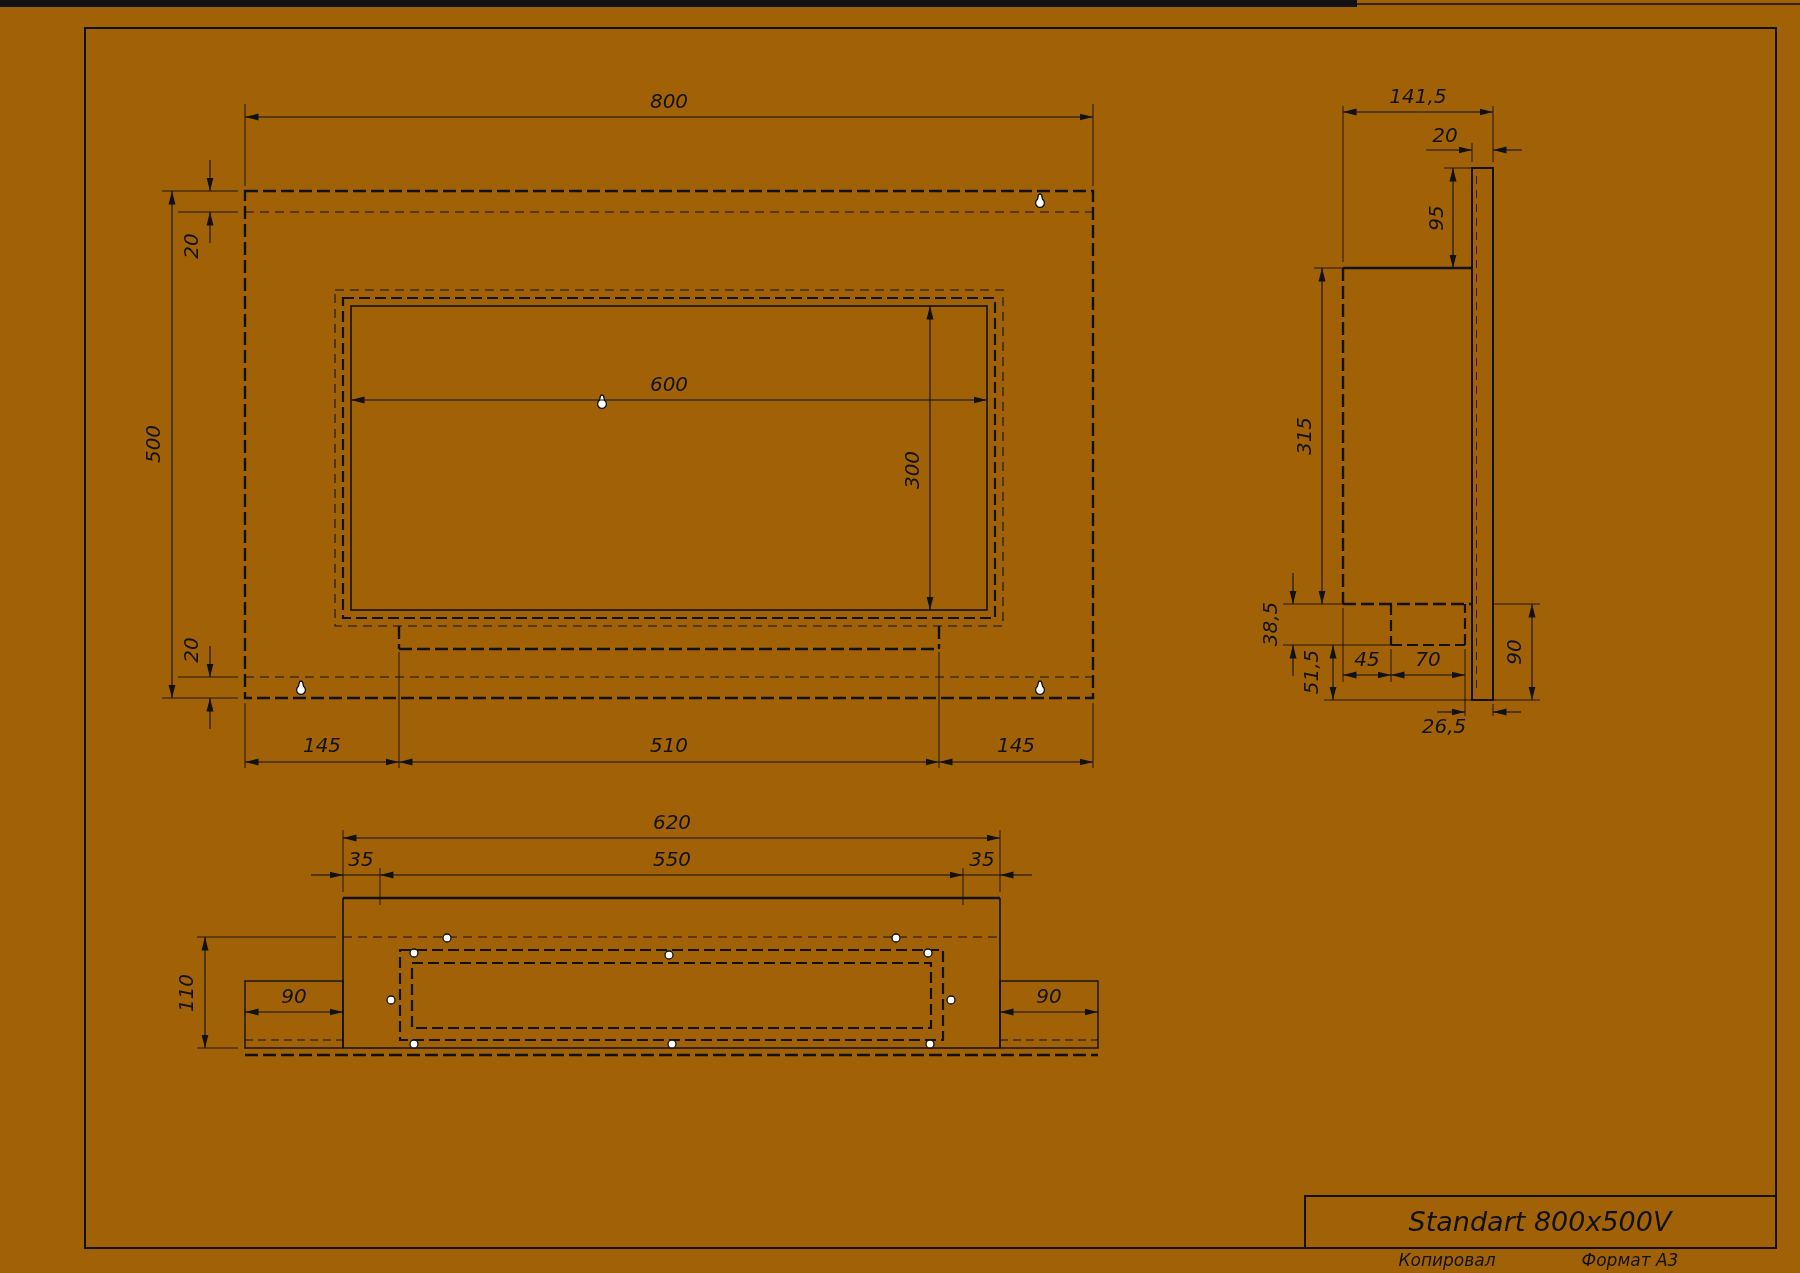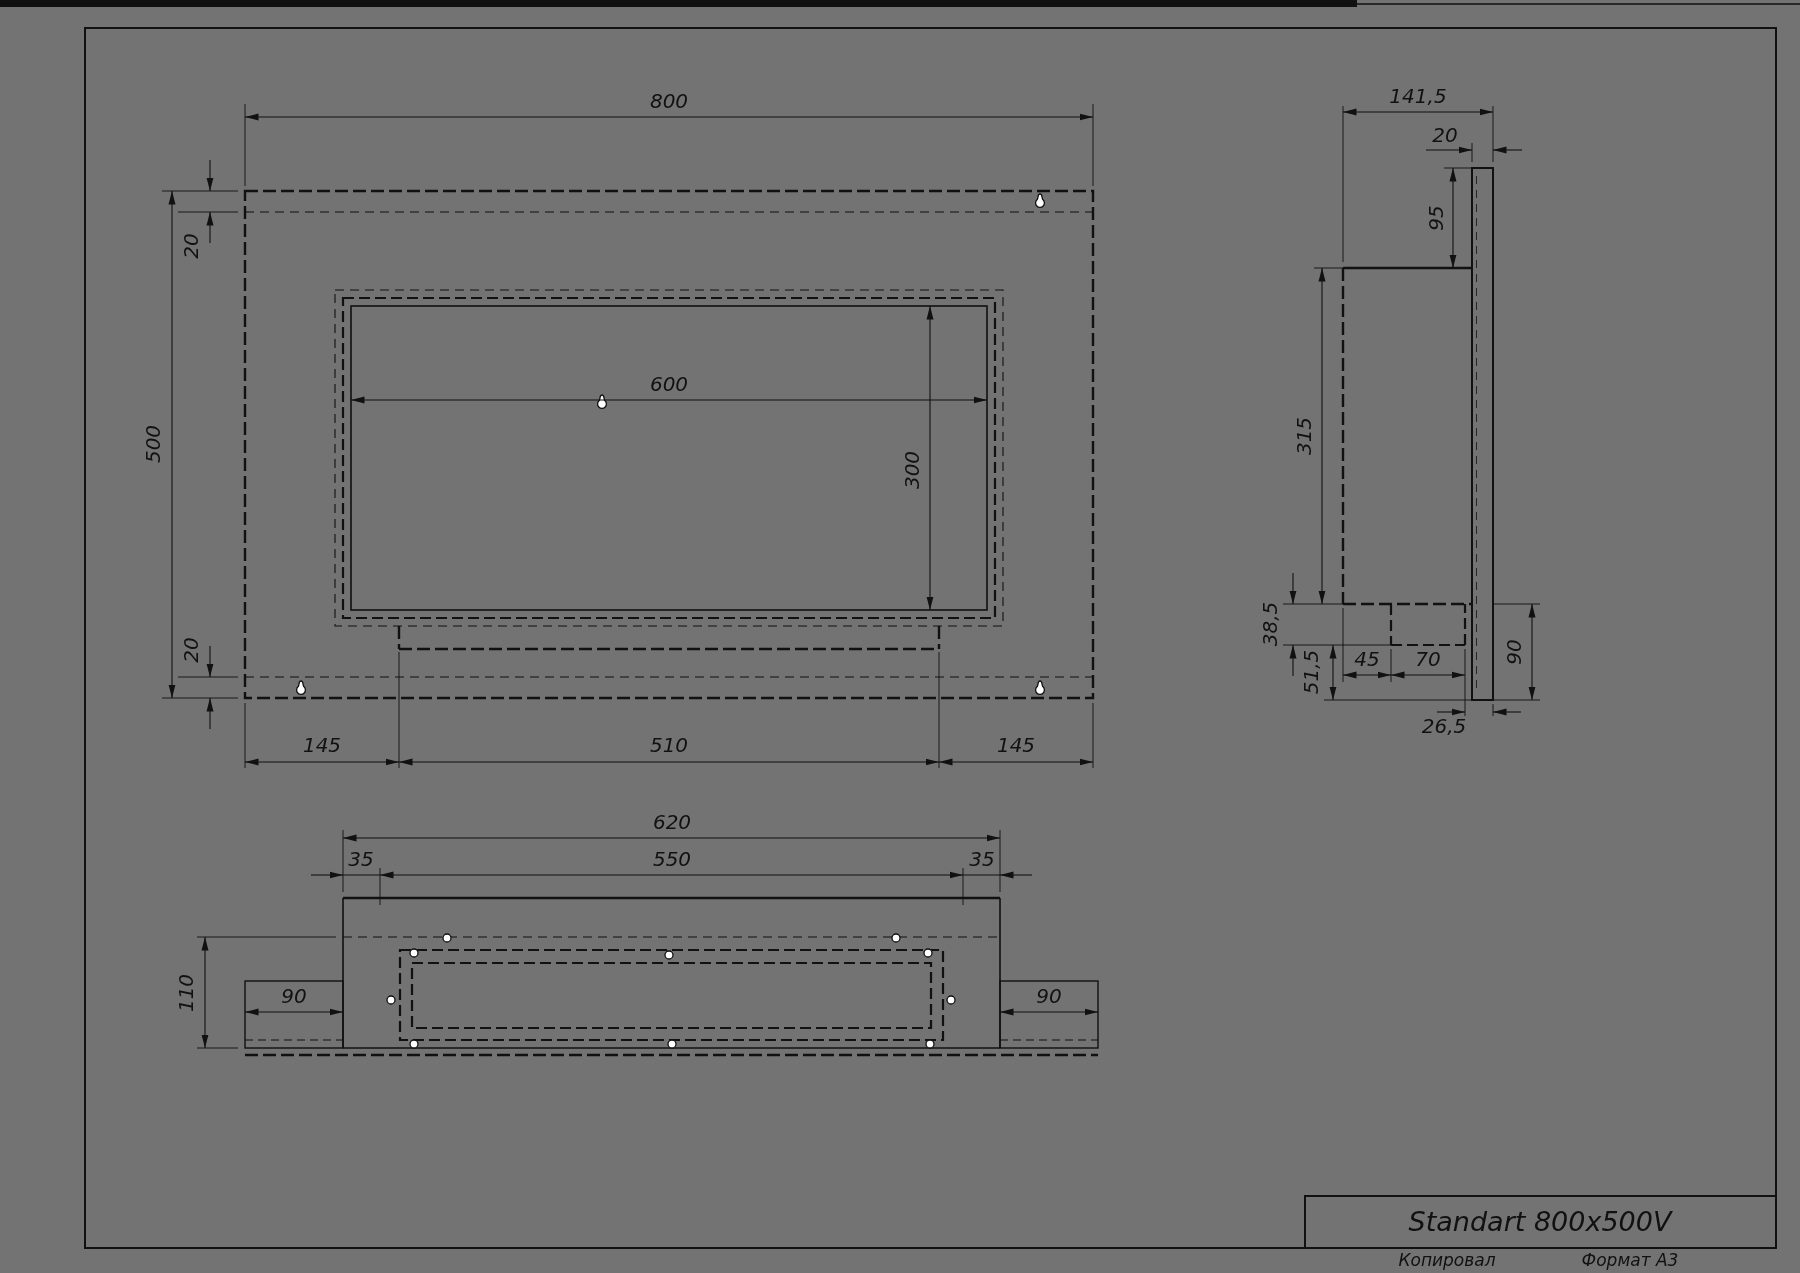--- a/index.html
+++ b/index.html
@@ -1,16 +1,16 @@
 <!DOCTYPE html>
 <html><head>
 <meta charset="utf-8">
 <style>
   html,body{margin:0;padding:0;background:#ffffff;}
-  .sheet{position:relative;width:1800px;height:1273px;background:#737373;overflow:hidden;
+  .sheet{position:relative;width:1800px;height:1273px;background:#a16207;overflow:hidden;
          font-family:"DejaVu Sans",sans-serif;}
   svg{display:block}
   .ln{stroke:#111;fill:none;}
   .thick{stroke-width:2.4;}
   .thickdash{stroke-width:2.4;stroke-dasharray:13,5;}
   .middash{stroke-width:2.2;stroke-dasharray:11,5;}
   .thindash{stroke-width:1.1;stroke-dasharray:9,6;}
   .solid{stroke-width:1.6;}
   .frame{stroke-width:2;}
   .ext{stroke:#111;stroke-width:0.9;fill:none;}

